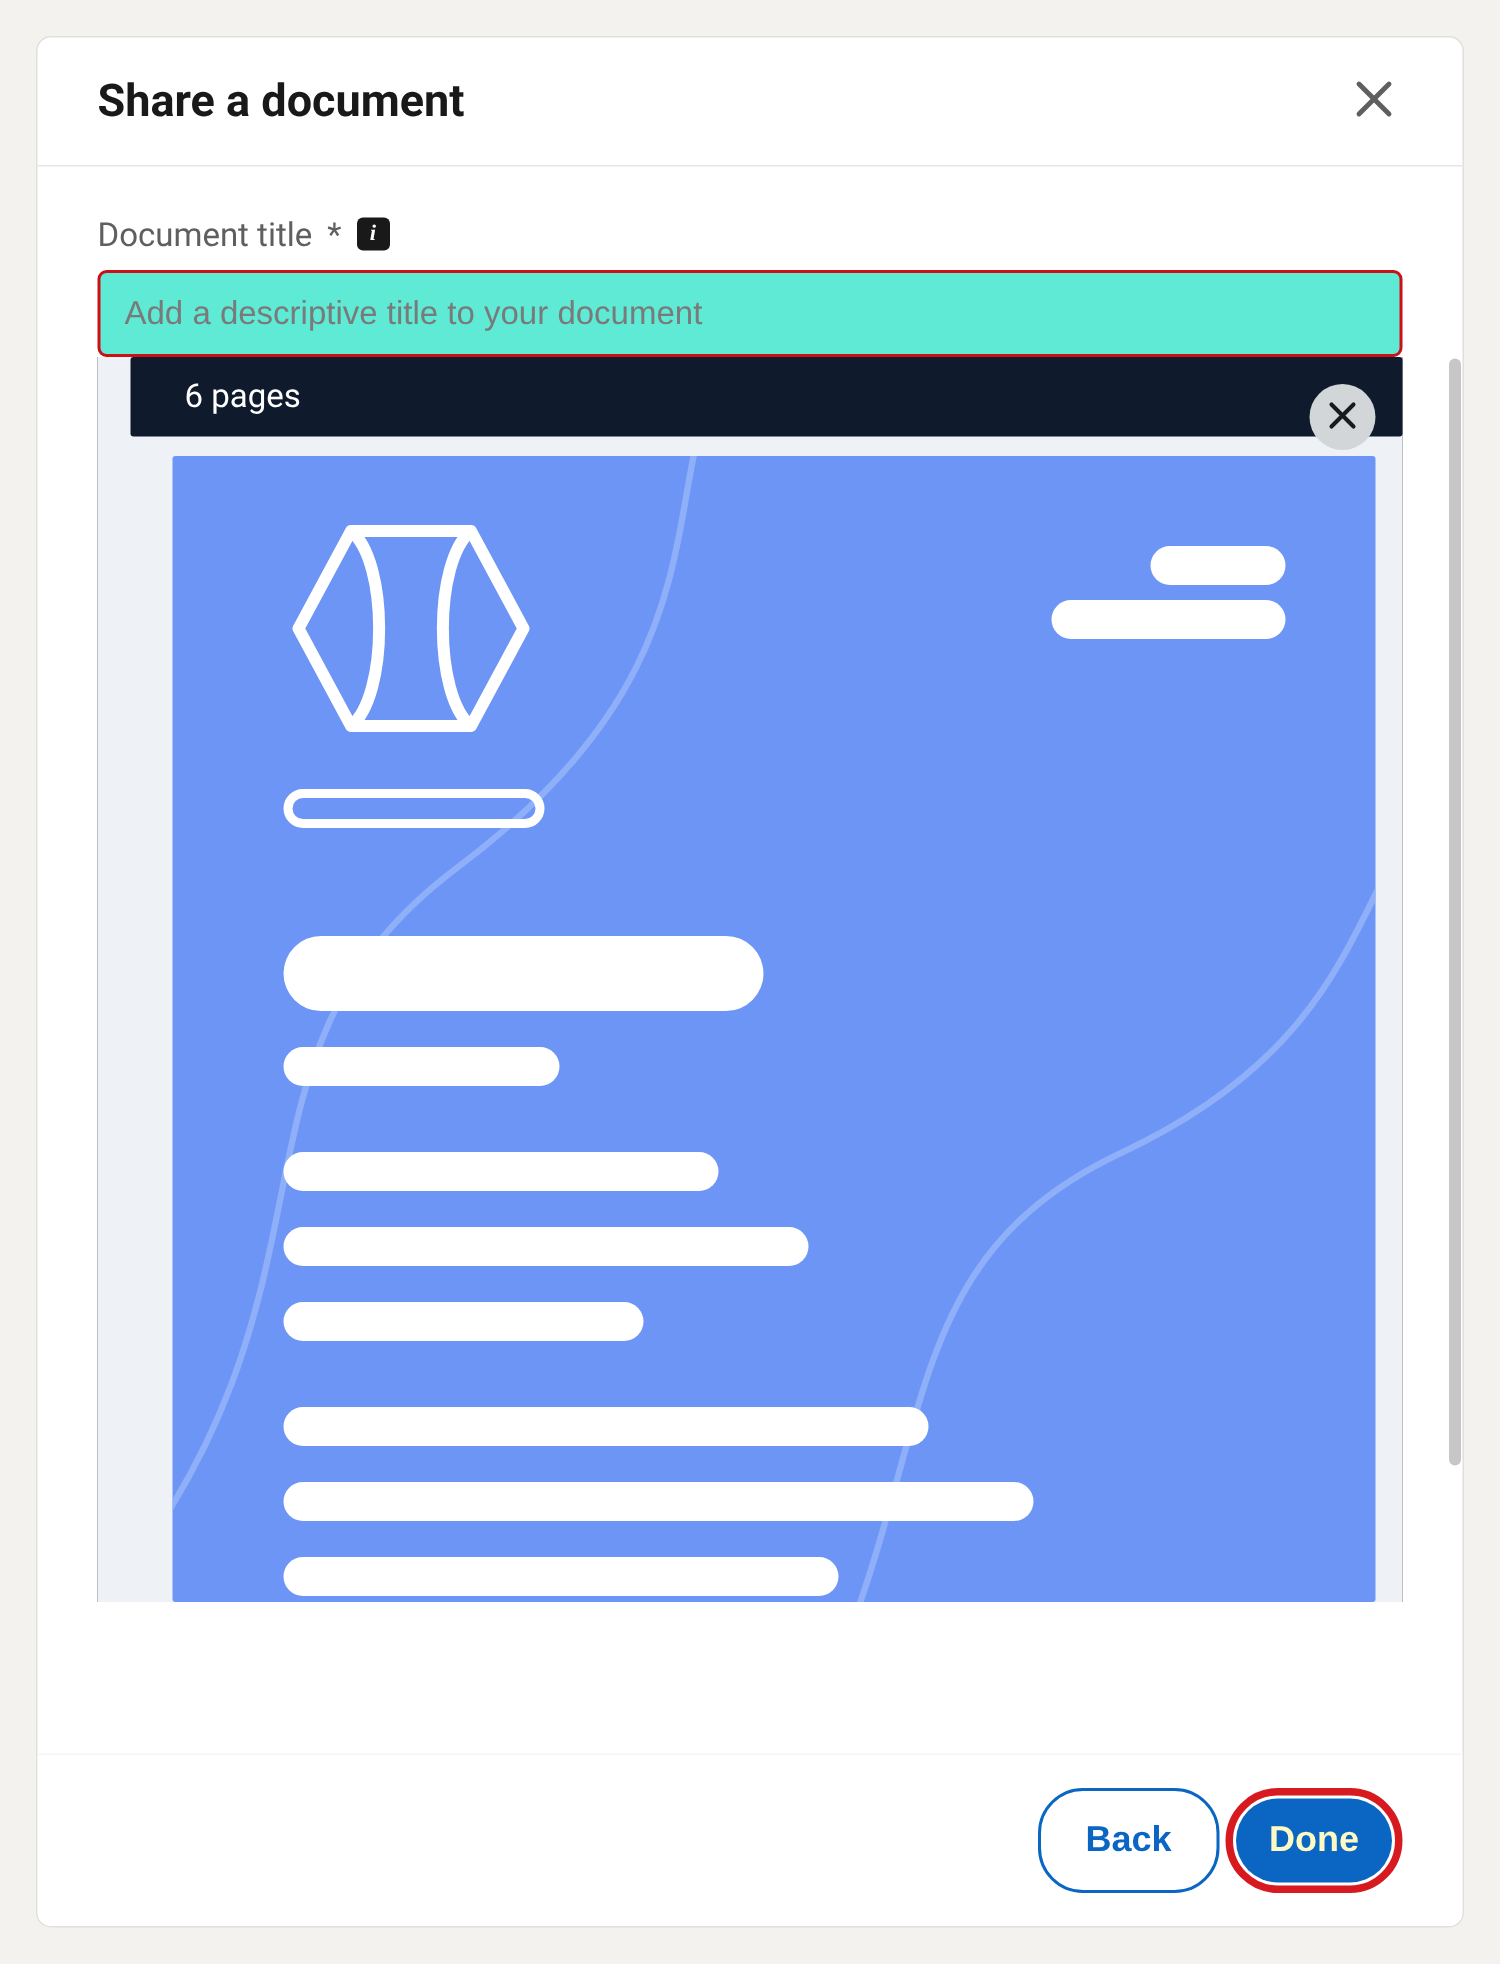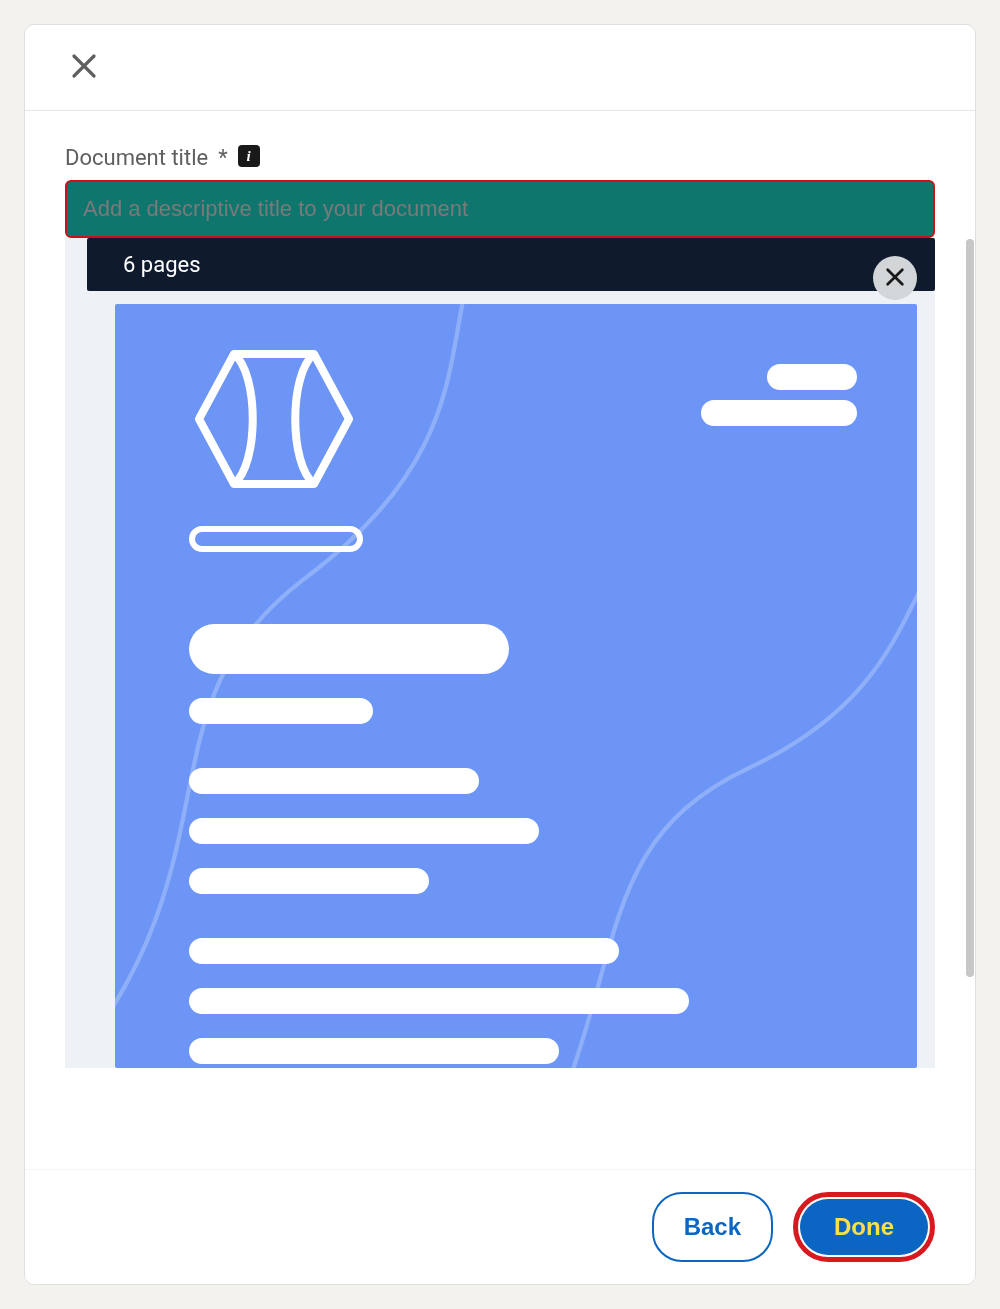--- a/index.html
+++ b/index.html
@@ -76,21 +76,21 @@
       font-style: italic;
       font-weight: 700;
       font-size: 15px;
       display: flex; align-items: center; justify-content: center;
     }
     .title-input {
       width: 100%;
       padding: 14px 16px;
       font-size: 22px;
       border: 2px solid #cc1016;
-      background: #0f766e;
+      background: #5eead4;
       border-radius: 6px;
       color: #191919;
       outline: none;
     }
     .title-input::placeholder { color: #7a7a7a; }
     .preview-wrap {
       position: relative;
       background: #1a1a1a;
     }
     .page-count-bar {
@@ -153,55 +153,56 @@
     .w350 { width: 350px; }
     .w240 { width: 240px; }
     .w430 { width: 430px; }
     .w500 { width: 500px; }
     .w370 { width: 370px; }
     .sp-lg { margin-top: 44px; }
     .modal-footer {
       padding: 22px 40px;
       display: flex;
       justify-content: flex-end;
-      gap: 20px;
+      gap: 4px;
       background: #fff;
       border-top: 1px solid rgba(0,0,0,0.04);
     }
     .btn {
       font-size: 24px;
       font-weight: 600;
       padding: 12px 30px;
       border-radius: 30px;
       cursor: pointer;
     }
     .btn-secondary {
       background: #fff;
       color: #0a66c2;
       border: 2px solid #0a66c2;
     }
     .btn-primary {
       background: #0a66c2;
-      color: #fde047;
+      color: #fef9c3;
       border: none;
-      padding: 14px 34px;
+      padding: 14px 22px;
     }
     .done-highlight {
       border: 5px solid #d71920;
       border-radius: 40px;
       padding: 2px;
       display: inline-flex;
     }
   </style>
 </head>
 <body>
 
 <div class="modal">
 
   <div class="modal-header">
+    <h2 class="modal-title">Share a document</h2>
     <button class="close-btn">
       <span>
         <svg viewBox="0 0 24 24" fill="none" stroke="#5f5f5f" stroke-width="2.6" stroke-linecap="round">
           <line x1="4" y1="4" x2="20" y2="20"></line>
             <line x1="20" y1="4" x2="4" y2="20"></line>
         </svg>
       </span>
     </button>
   </div>
 

